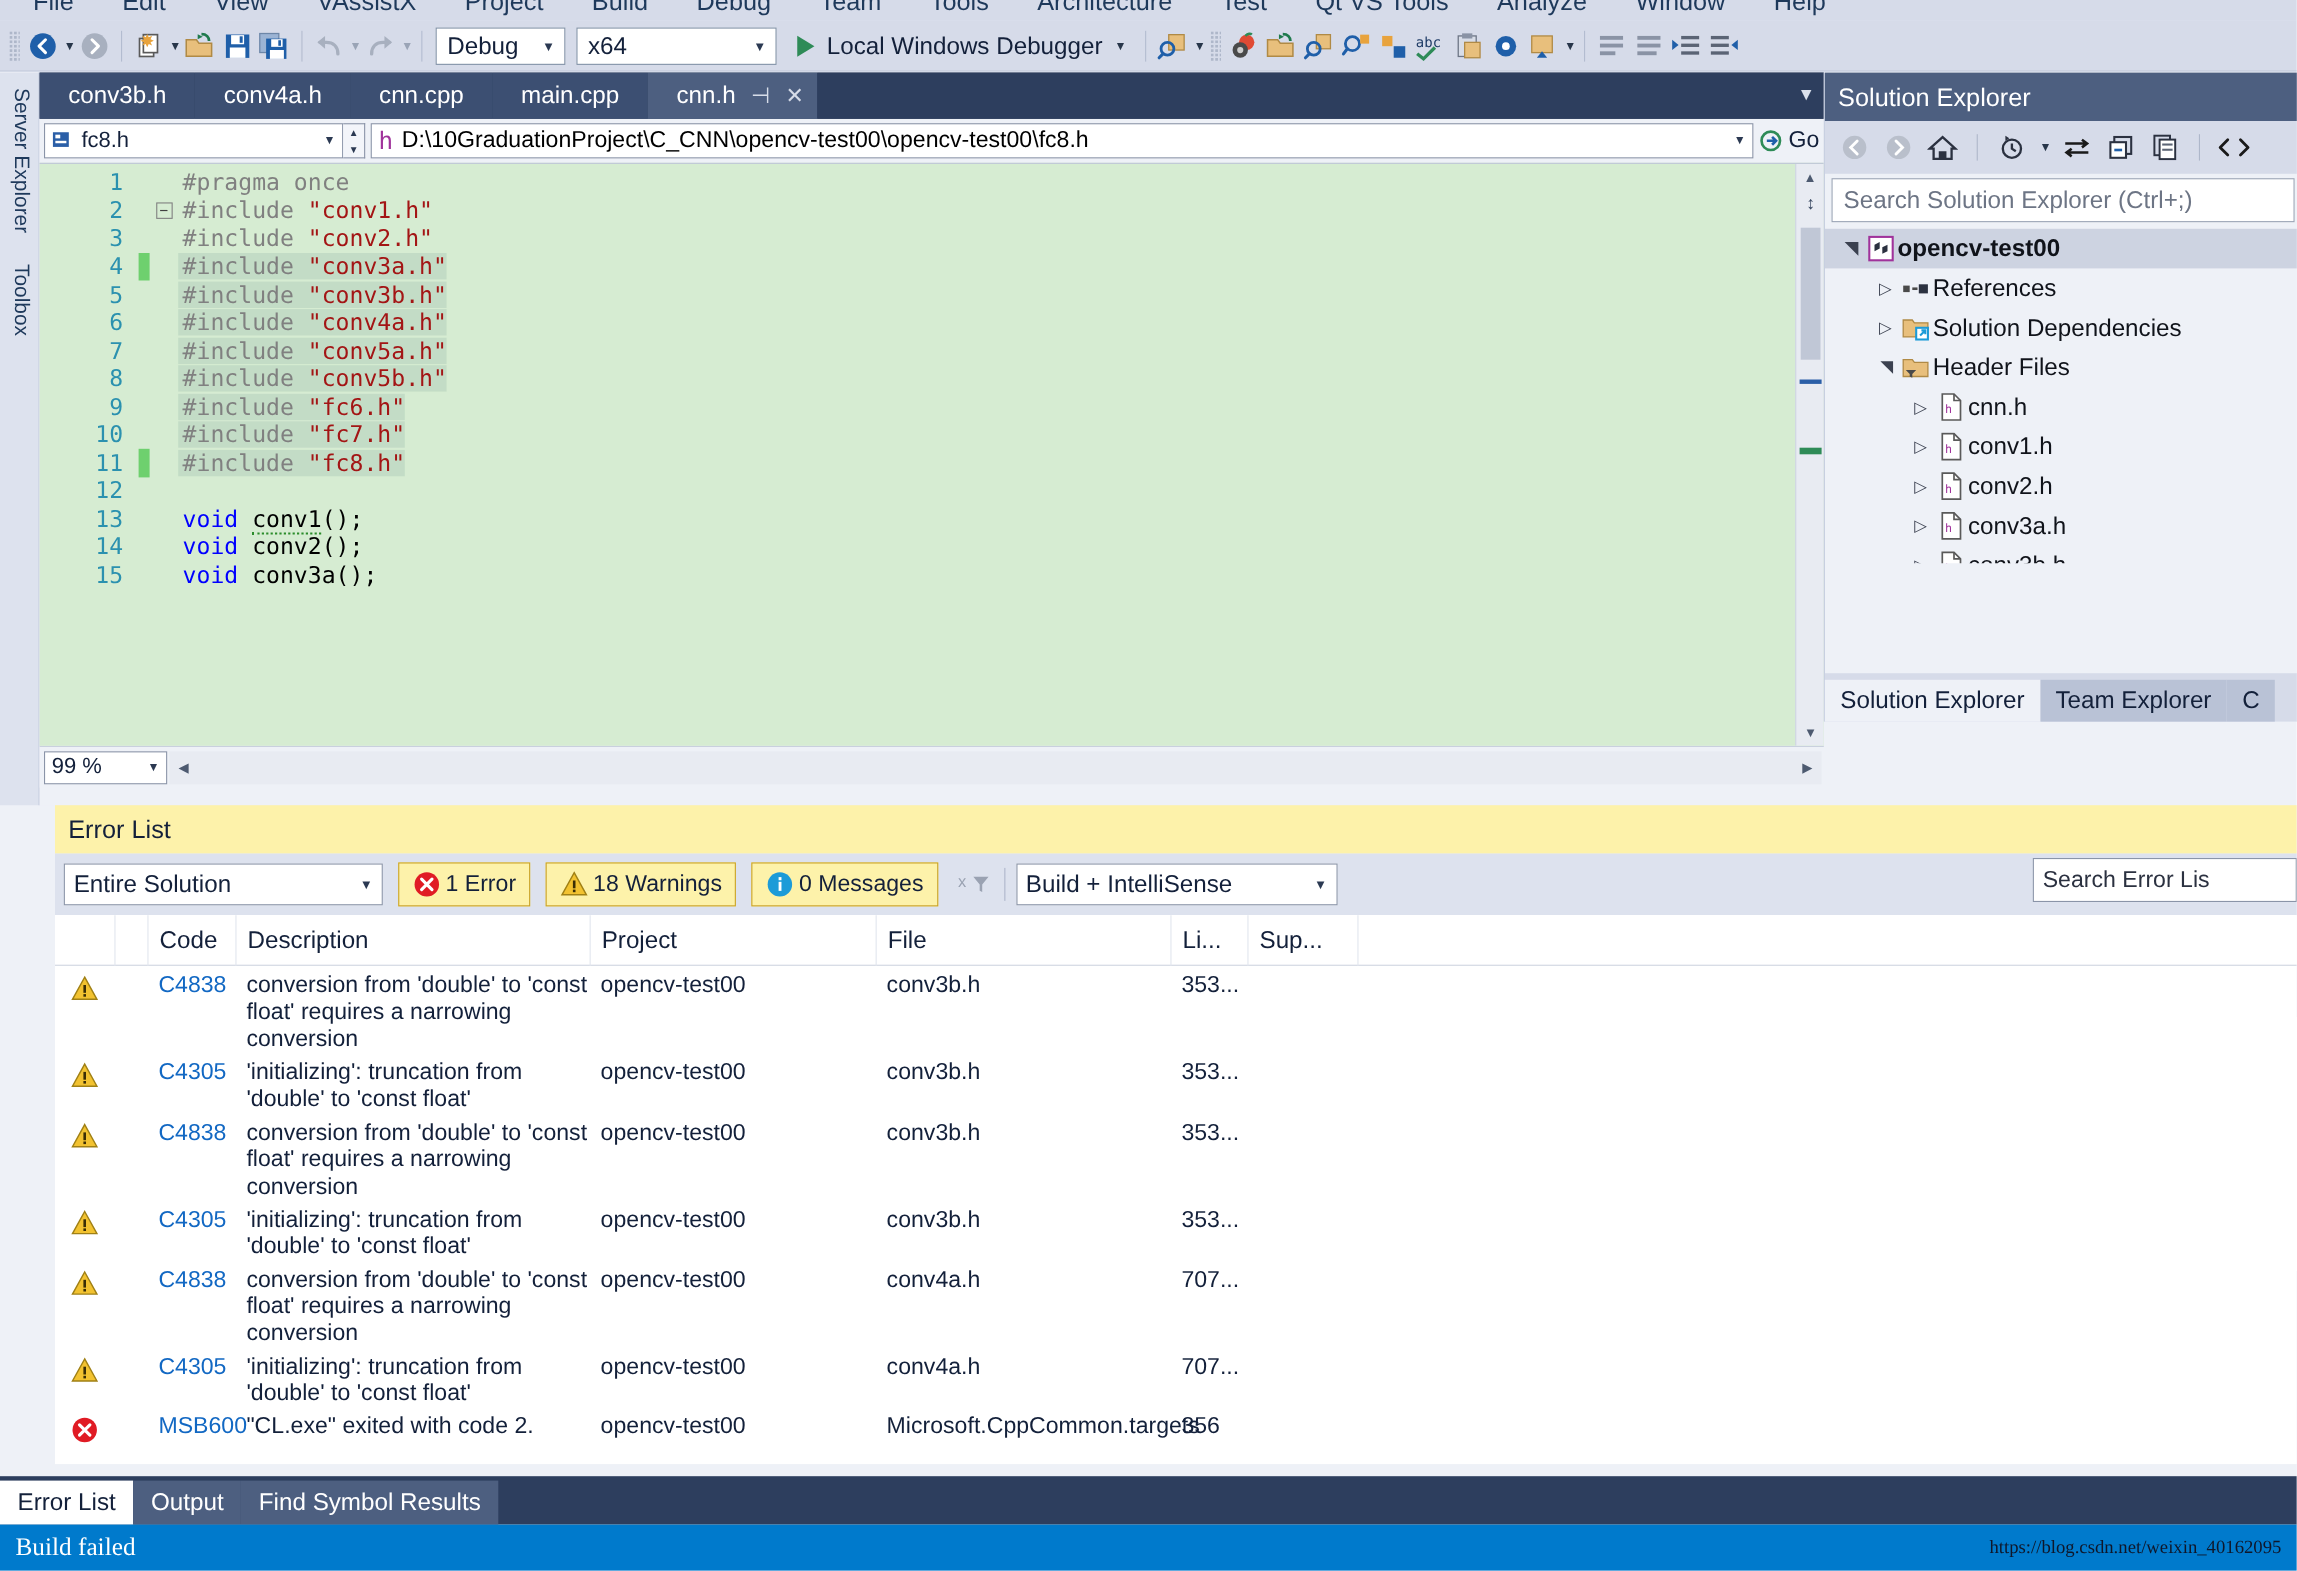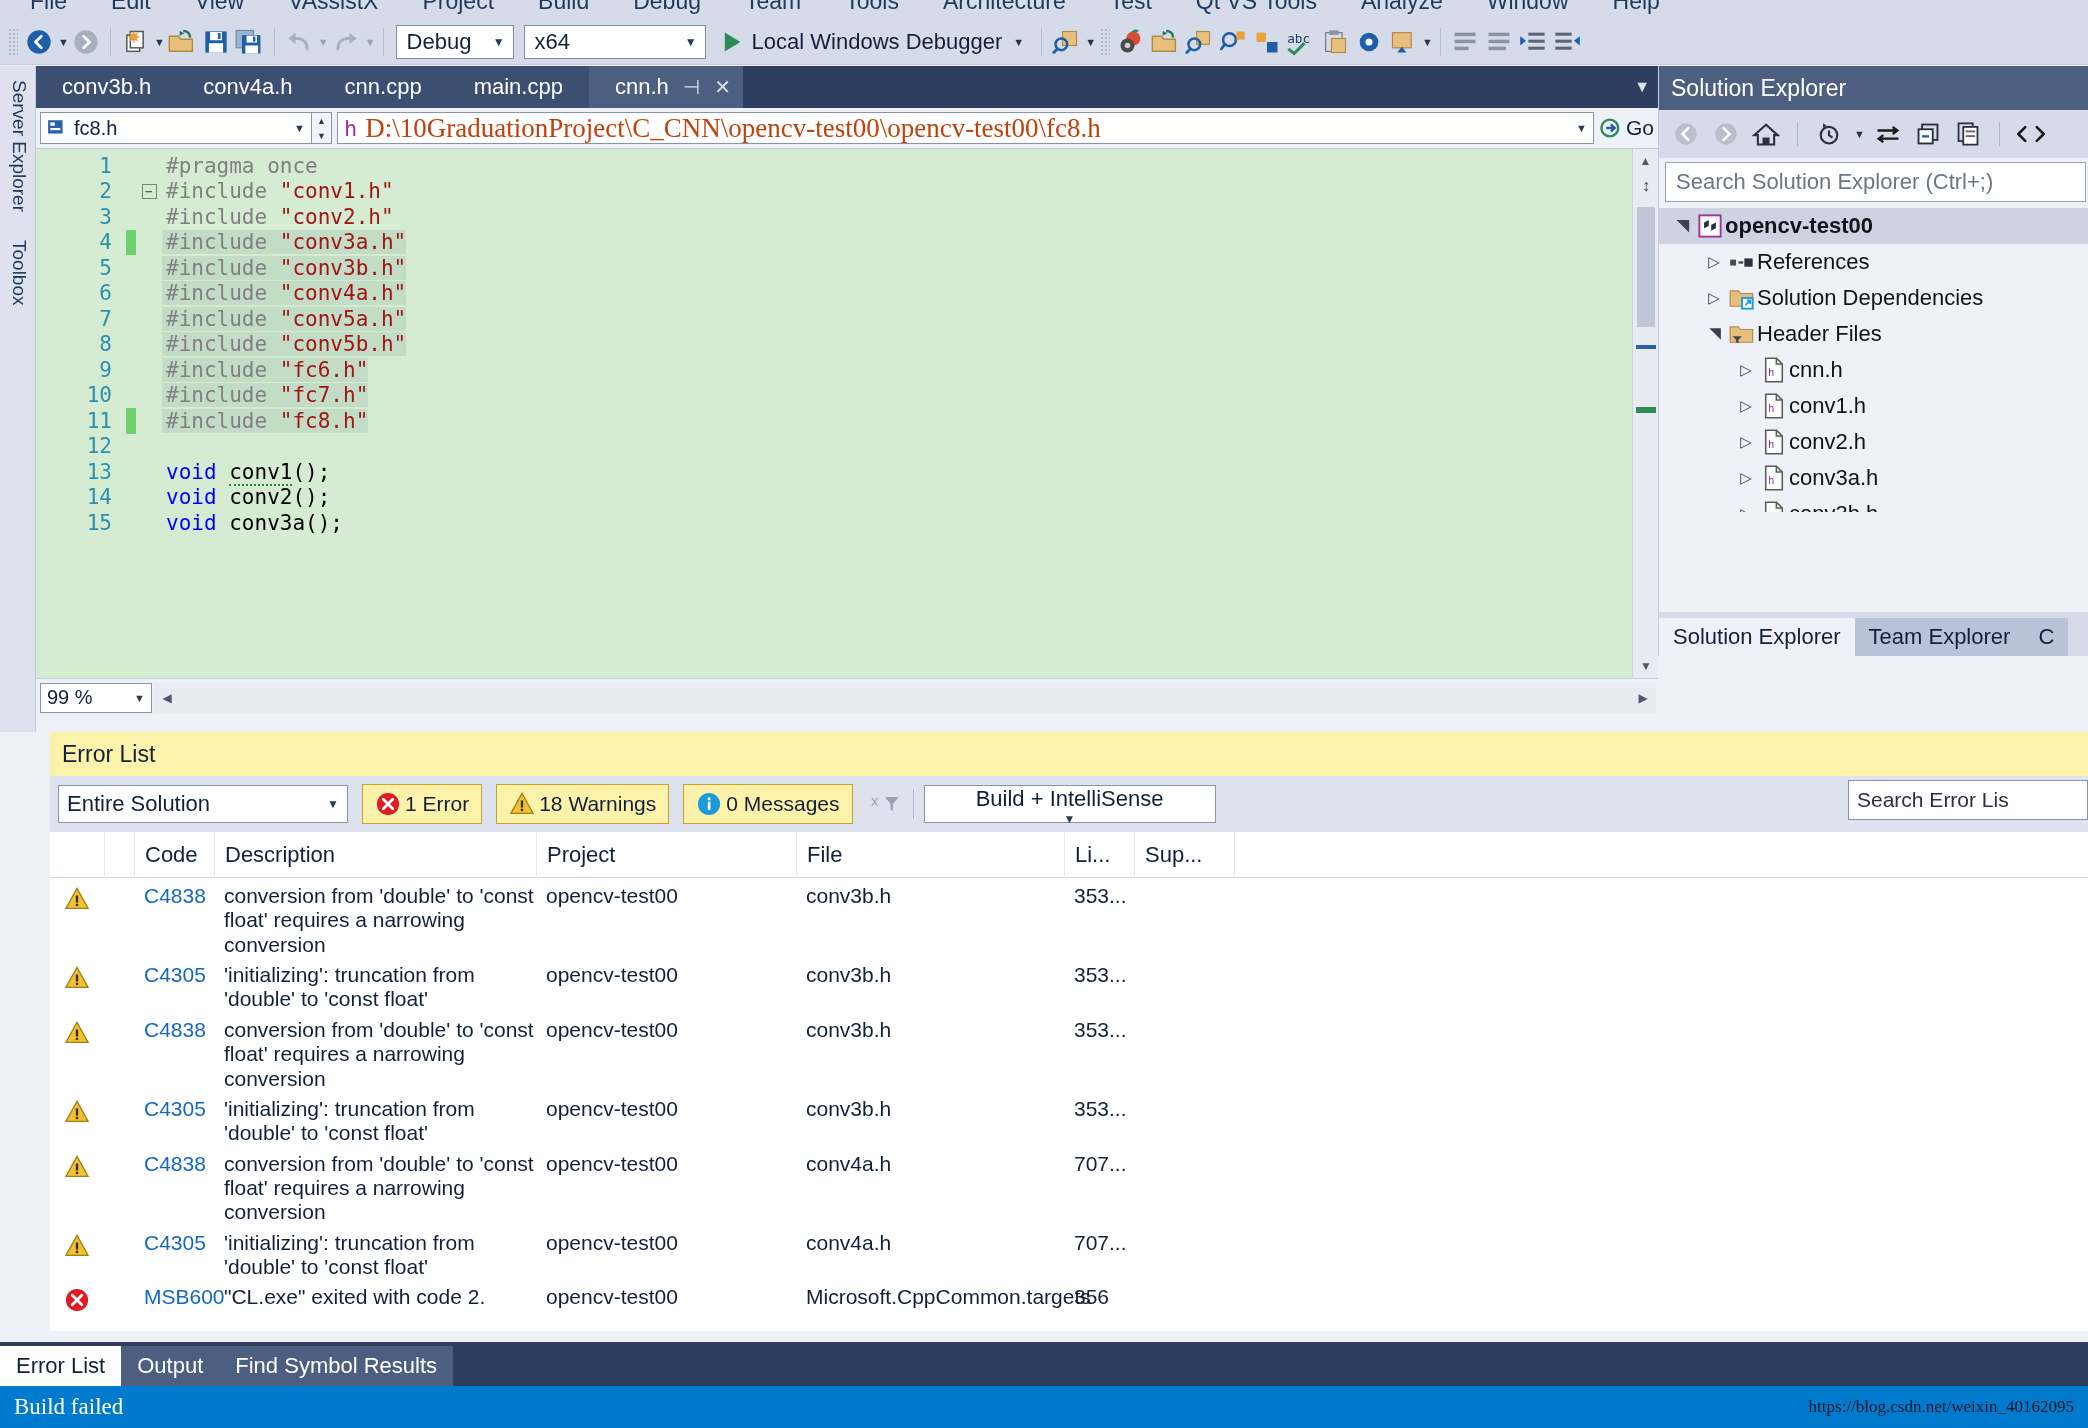--- a/index.html
+++ b/index.html
@@ -75,21 +75,21 @@
     padding: 2px 4px; gap: 0; }
   .nav-combo { width: 272px; height: 32px; background: #ffffff; border: 1px solid #8a94a8;
     display: flex; align-items: center; padding: 0 6px; gap: 7px; }
   .nav-combo .txt { font-size: 20px; color: #13203a; flex: 1; }
   .nav-spin { width: 20px; height: 32px; border: 1px solid #8a94a8; border-left: none;
     background: #f3f5fa; display: flex; flex-direction: column; }
   .nav-spin div { flex: 1; display: flex; align-items: center; justify-content: center;
     font-size: 9px; color: #2b3952; }
   .nav-path { flex: 1; height: 32px; background: #ffffff; border: 1px solid #8a94a8;
     display: flex; align-items: center; padding: 0 6px; gap: 8px; margin-left: 5px; }
-  .nav-path .txt { font-size: 27px; color: #c2410c; flex: 1; white-space: nowrap; overflow: hidden; font-family: Liberation Serif, serif; }
+  .nav-path .txt { font-size: 21px; color: #000000; flex: 1; white-space: nowrap; overflow: hidden; }
   .go-btn { display: flex; align-items: center; gap: 3px; padding-left: 5px; }
   .go-btn .lbl { font-size: 21px; color: #13203a; }
 
   
   .code-area { position: relative; height: 530px; background: #d6ecd2; overflow: hidden;
     border-top: 1px solid #bfc7d8; }
   .code-rows { position: absolute; top: 4px; left: 0; right: 0; }
   .crow { display: flex; height: 25.5px; align-items: center;
     font-family: "DejaVu Sans Mono", monospace; font-size: 21px; }
   .ln { width: 86px; text-align: right; color: #2b91af; padding-right: 10px;
@@ -167,21 +167,21 @@
     display: flex; align-items: center; justify-content: space-between; padding: 0 8px;
     font-size: 22px; color: #13203a; }
   .chip { height: 40px; background: #fdf2aa; border: 1px solid #c9a227; display: flex;
     align-items: center; gap: 4px; padding: 0 12px; margin-left: 14px;
     font-size: 21px; color: #13203a; white-space: nowrap; }
   .filter-x { margin-left: 16px; width: 34px; display:flex; align-items:center;
     justify-content:center; color:#9aa2b2; font-size: 22px; }
   .tbar-sep { width: 1px; height: 30px; background: #aeb7ca; margin: 0 10px; }
   .build-combo { width: 292px; height: 38px; background: #ffffff; border: 1px solid #8a94a8;
     display: flex; align-items: center; justify-content: space-between; padding: 0 8px;
-    font-size: 22px; color: #13203a; flex-direction: column; }
+    font-size: 22px; color: #13203a; }
   .err-search { position: absolute; right: 0px; top: 48px; width: 240px; height: 40px;
     background: #ffffff; border: 1px solid #8a94a8; display: flex; align-items: center;
     padding: 0 8px; font-size: 21px; color: #2b3140; overflow: hidden; }
 
   .err-table { background: #ffffff; }
   .err-thead { display: flex; height: 46px; align-items: center; background: #ffffff;
     border-bottom: 1px solid #cfd5e0; }
   .th { font-size: 22px; color: #13203a; padding-left: 10px; border-left: 1px solid #e2e6ee;
     height: 46px; display: flex; align-items: center; }
   .th.first { border-left: none; }

